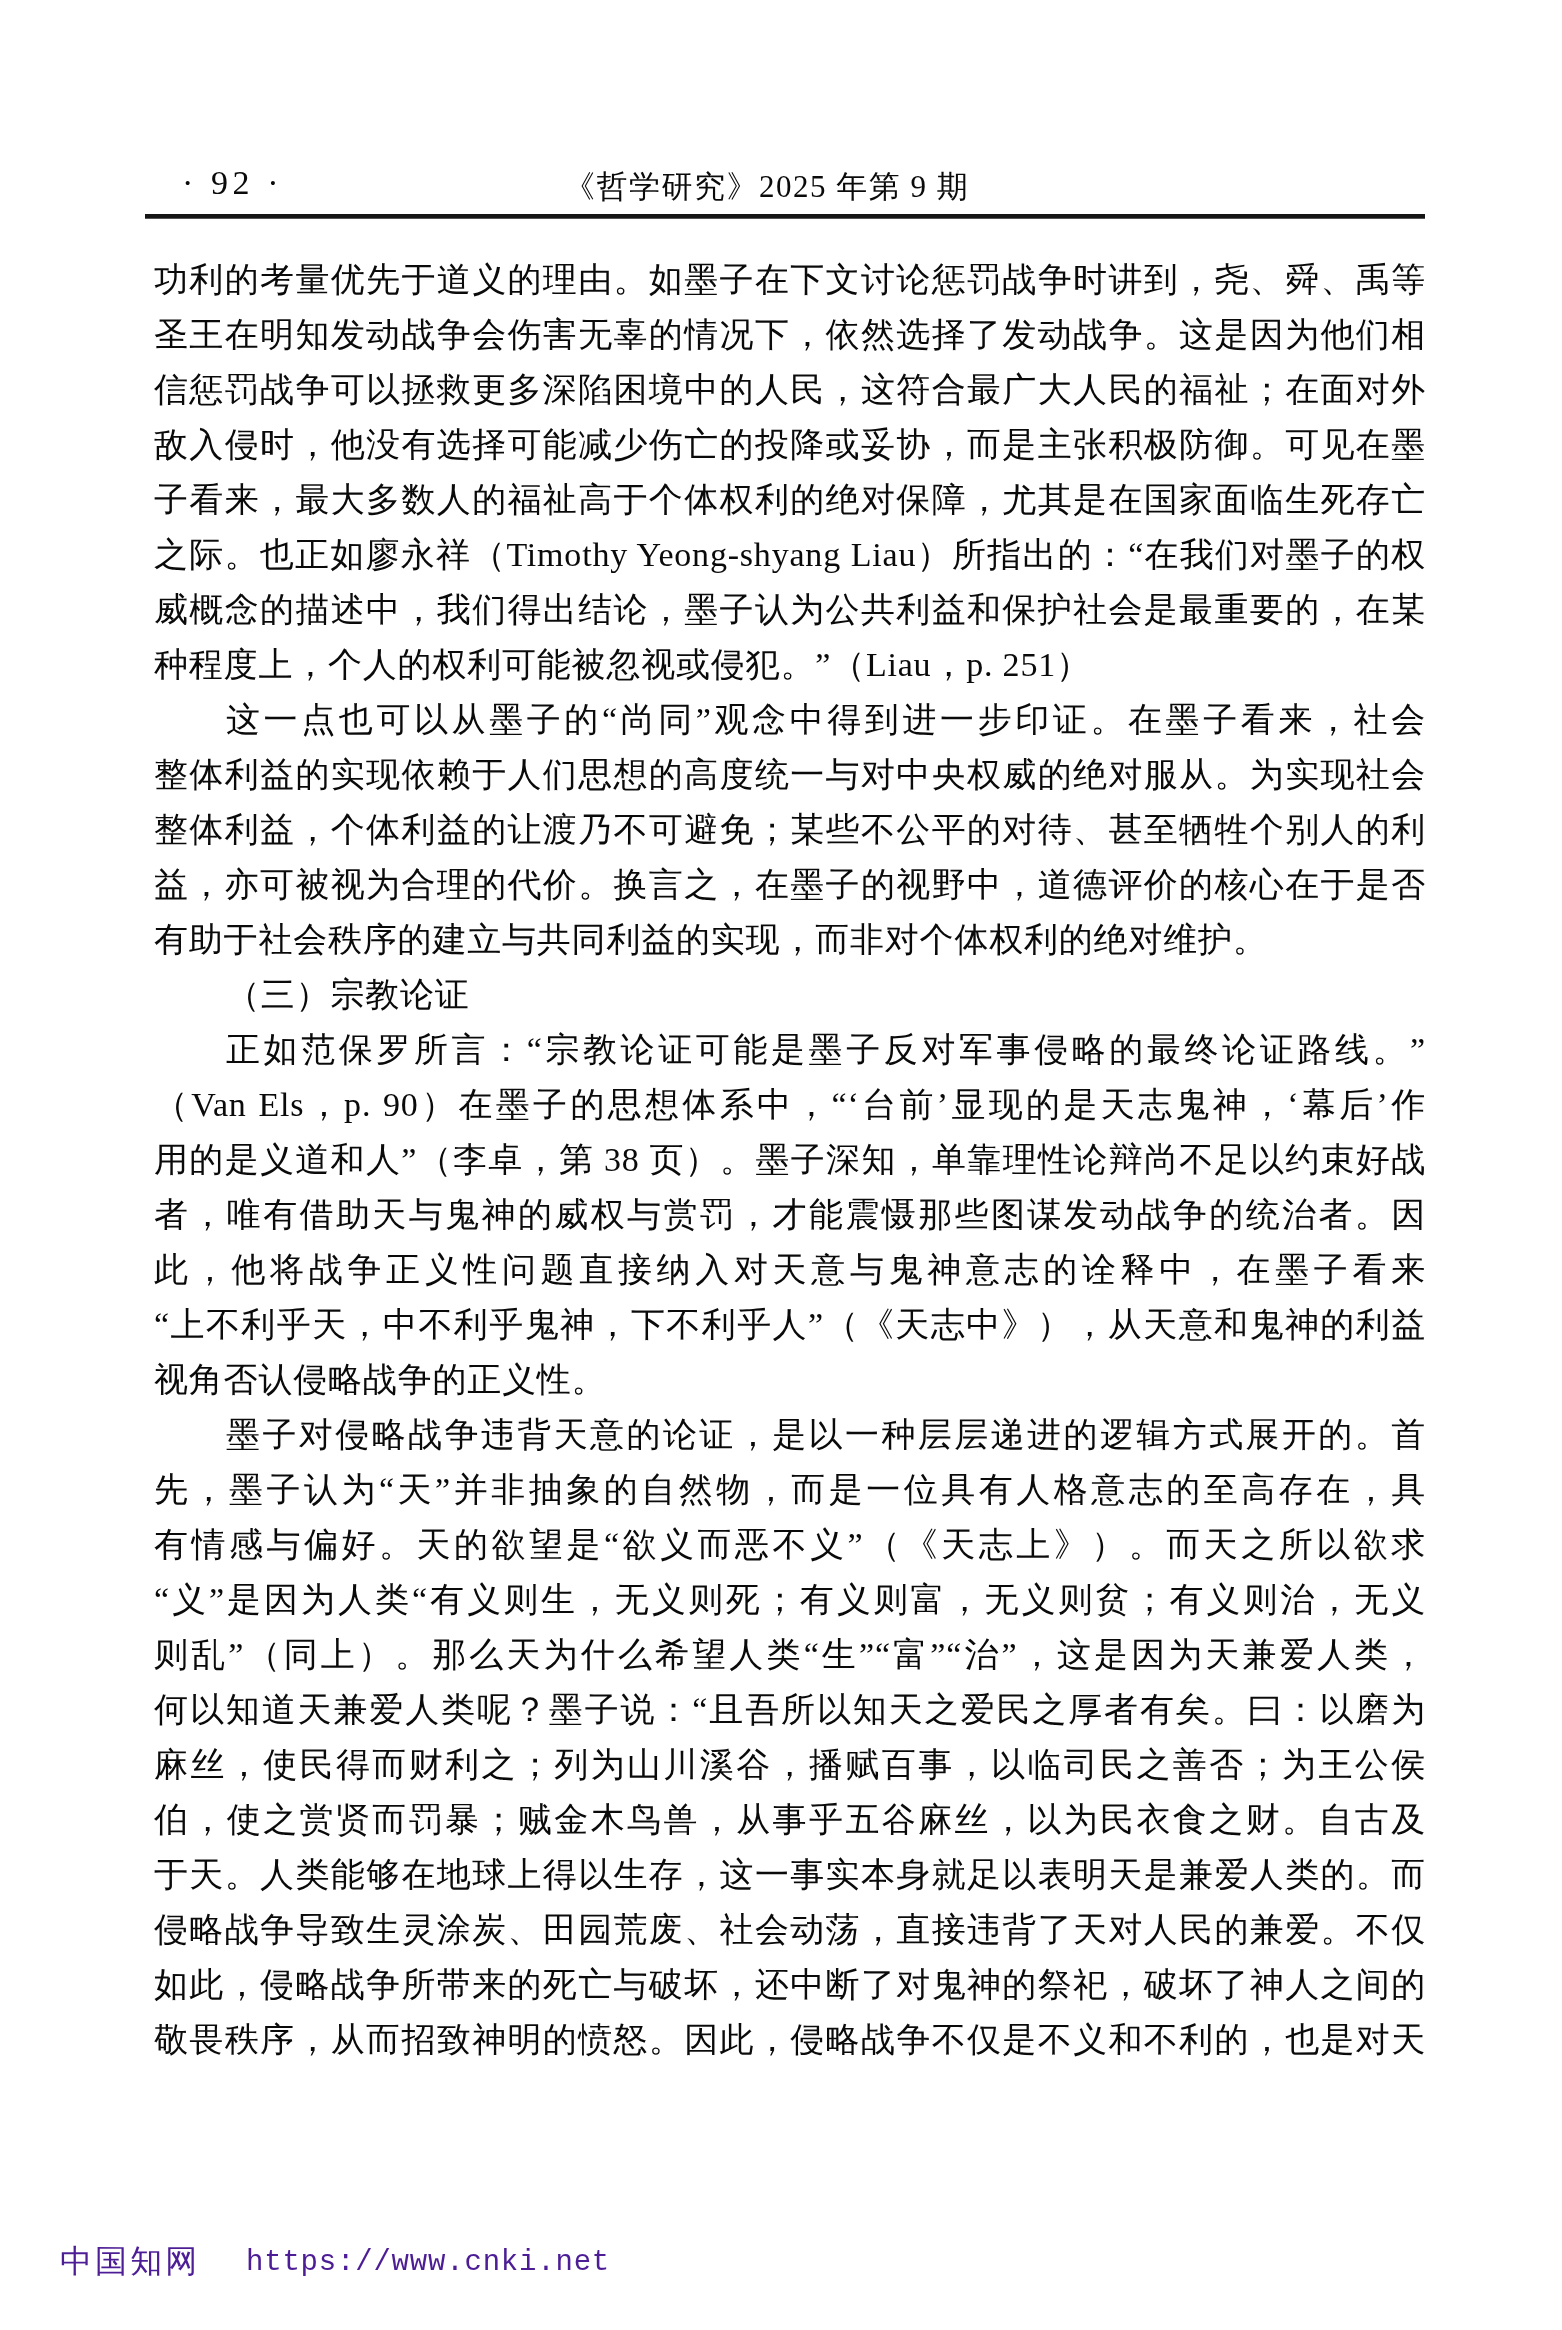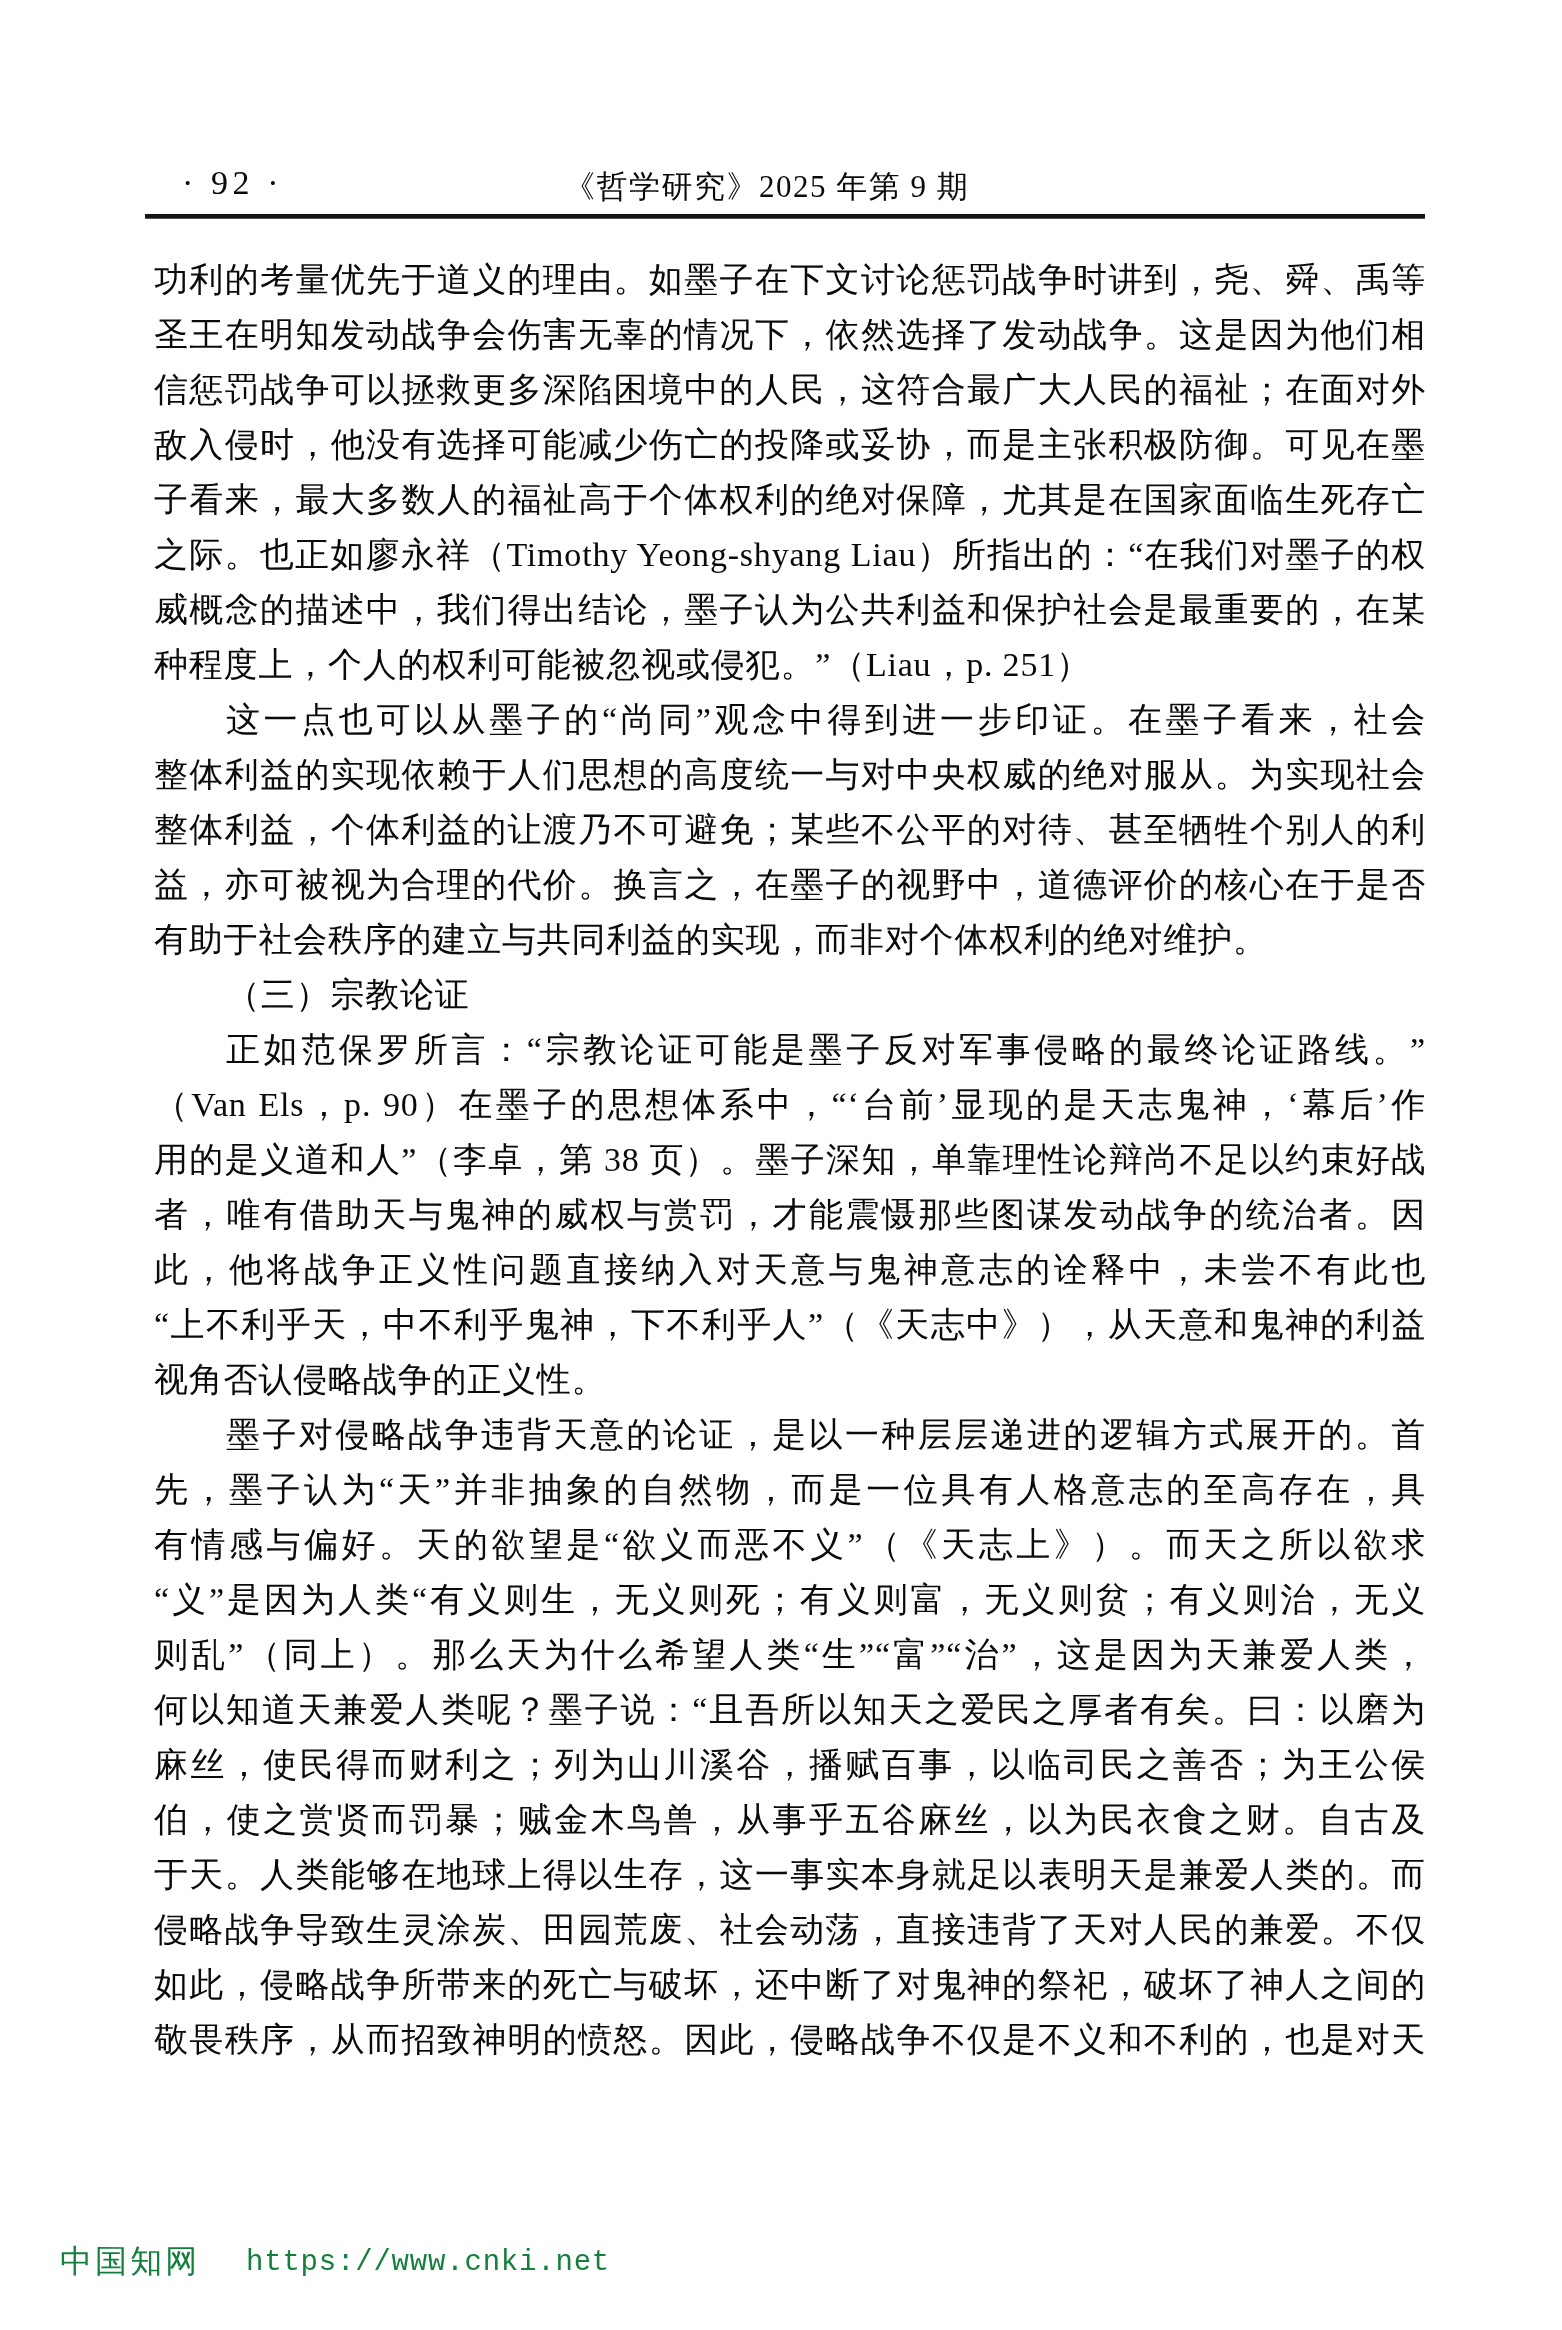--- a/index.html
+++ b/index.html
@@ -67,21 +67,21 @@
   .line.indent {
     text-indent: 72px;
   }
   
   .footer {
     position: absolute;
     left: 0;
     top: 2240px;
     width: 1562px;
     height: 46px;
-    color: #15803d;
+    color: #4c1d95;
   }
   .site-name {
     position: absolute;
     left: 60px;
     top: 2;
     font-size: 32px;
     letter-spacing: 3.1px;
     white-space: nowrap;
   }
   .site-url {
@@ -117,21 +117,21 @@
       <div class="line fill indent">这一点也可以从墨子的“尚同”观念中得到进一步印证。在墨子看来，社会</div>
       <div class="line fill">整体利益的实现依赖于人们思想的高度统一与对中央权威的绝对服从。为实现社会</div>
       <div class="line fill">整体利益，个体利益的让渡乃不可避免；某些不公平的对待、甚至牺牲个别人的利</div>
       <div class="line fill">益，亦可被视为合理的代价。换言之，在墨子的视野中，道德评价的核心在于是否</div>
       <div class="line">有助于社会秩序的建立与共同利益的实现，而非对个体权利的绝对维护。</div>
       <div class="line indent">（三）宗教论证</div>
       <div class="line fill indent">正如范保罗所言：“宗教论证可能是墨子反对军事侵略的最终论证路线。”</div>
       <div class="line fill">（Van Els，p. 90）在墨子的思想体系中，“‘台前’显现的是天志鬼神，‘幕后’作</div>
       <div class="line fill">用的是义道和人”（李卓，第 38 页）。墨子深知，单靠理性论辩尚不足以约束好战</div>
       <div class="line fill">者，唯有借助天与鬼神的威权与赏罚，才能震慑那些图谋发动战争的统治者。因</div>
-      <div class="line fill">此，他将战争正义性问题直接纳入对天意与鬼神意志的诠释中，未尝不有此也</div>
+      <div class="line fill">此，他将战争正义性问题直接纳入对天意与鬼神意志的诠释中，在墨子看来</div>
       <div class="line fill">“上不利乎天，中不利乎鬼神，下不利乎人”（《天志中》），从天意和鬼神的利益</div>
       <div class="line">视角否认侵略战争的正义性。</div>
       <div class="line fill indent">墨子对侵略战争违背天意的论证，是以一种层层递进的逻辑方式展开的。首</div>
       <div class="line fill">先，墨子认为“天”并非抽象的自然物，而是一位具有人格意志的至高存在，具</div>
       <div class="line fill">有情感与偏好。天的欲望是“欲义而恶不义”（《天志上》）。而天之所以欲求</div>
       <div class="line fill">“义”是因为人类“有义则生，无义则死；有义则富，无义则贫；有义则治，无义</div>
       <div class="line fill">则乱”（同上）。那么天为什么希望人类“生”“富”“治”，这是因为天兼爱人类，</div>
       <div class="line fill">何以知道天兼爱人类呢？墨子说：“且吾所以知天之爱民之厚者有矣。曰：以磨为</div>
       <div class="line fill">麻丝，使民得而财利之；列为山川溪谷，播赋百事，以临司民之善否；为王公侯</div>
       <div class="line fill">伯，使之赏贤而罚暴；贼金木鸟兽，从事乎五谷麻丝，以为民衣食之财。自古及</div>

